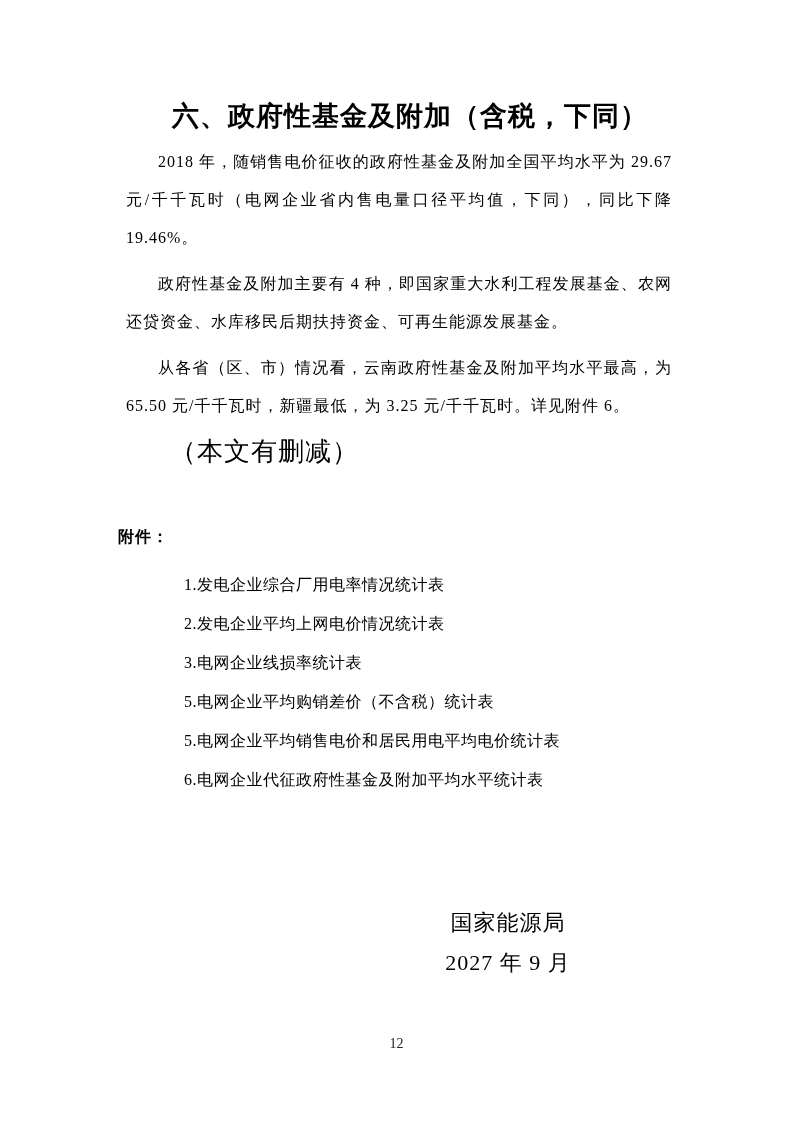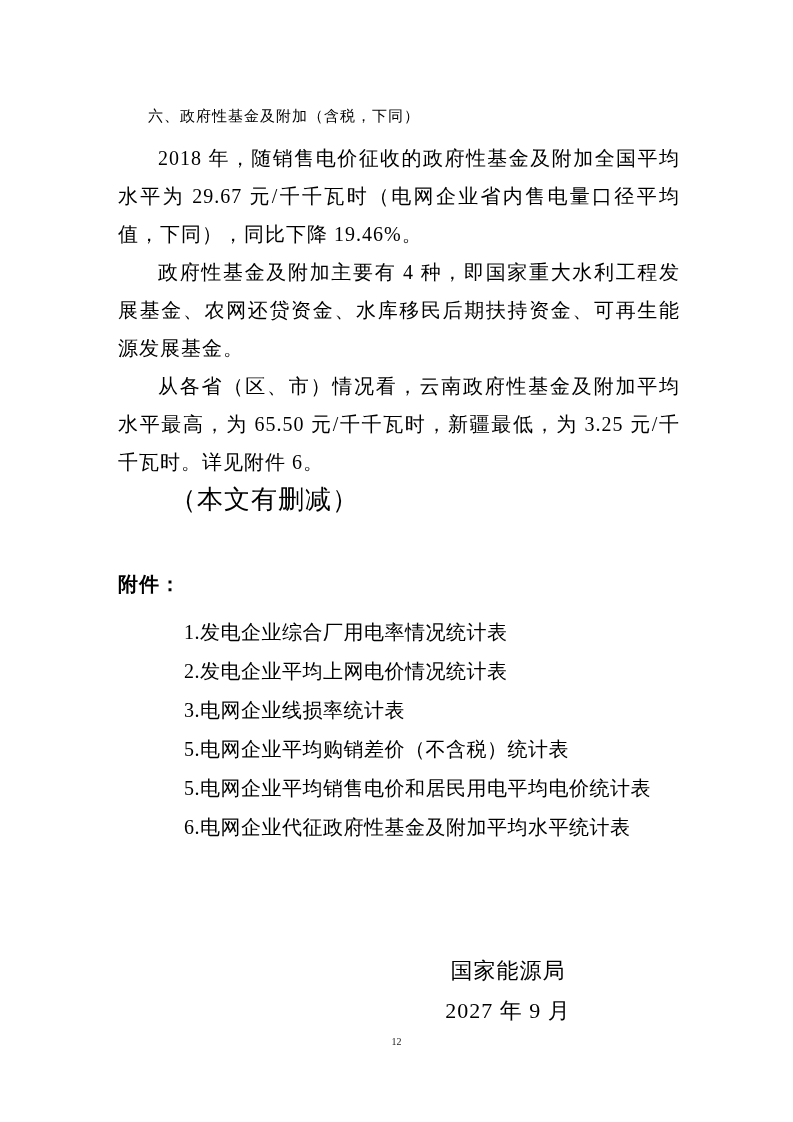--- a/index.html
+++ b/index.html
@@ -14,49 +14,49 @@
     margin: 0 auto;
     background: #ffffff;
     color: #000000;
     font-family: "Liberation Serif", serif;
     box-sizing: border-box;
     padding: 97px 113px 0 118px;
     overflow: hidden;
   }
   .heading {
     font-family: "Liberation Sans", sans-serif;
-    font-weight: normal;
-    font-size: 15px;
+    font-weight: bold;
+    font-size: 27px;
     line-height: 38px;
     text-indent: 2em;
     margin: 0 0 4px 0;
     letter-spacing: 1px;
   }
   p.body-para {
-    margin: 0;
-    font-size: 20px;
+    margin: 8px;
+    font-size: 16px;
     line-height: 38px;
     text-indent: 2em;
     text-align: justify;
     text-justify: inter-character;
     letter-spacing: 1px;
     font-family: Liberation Serif, serif;
   }
   p.note-para {
     margin: 0;
     font-size: 26px;
     line-height: 38px;
     text-indent: 2em;
     text-align: left;
     letter-spacing: 1px;
   }
   .attachments {
     display: flex;
     margin-top: 46px;
-    font-size: 20px;
+    font-size: 16px;
     line-height: 39px;
   }
   .att-label {
     font-family: "Liberation Sans", sans-serif;
     font-weight: bold;
     white-space: nowrap;
     width: 66px;
     flex: 0 0 66px;
     letter-spacing: 1px;
   }
@@ -74,21 +74,21 @@
     text-align: center;
     padding-left: 218px;
     letter-spacing: 1px;
   }
   .page-number {
     position: absolute;
     top: 1036px;
     left: 0;
     width: 793px;
     text-align: center;
-    font-size: 10px;
+    font-size: 14px;
     color: #222222;
   }
 </style>
 </head>
 <body>
 
 <div class="page">
 
   <div class="heading">六、政府性基金及附加（含税，下同）</div>
 

